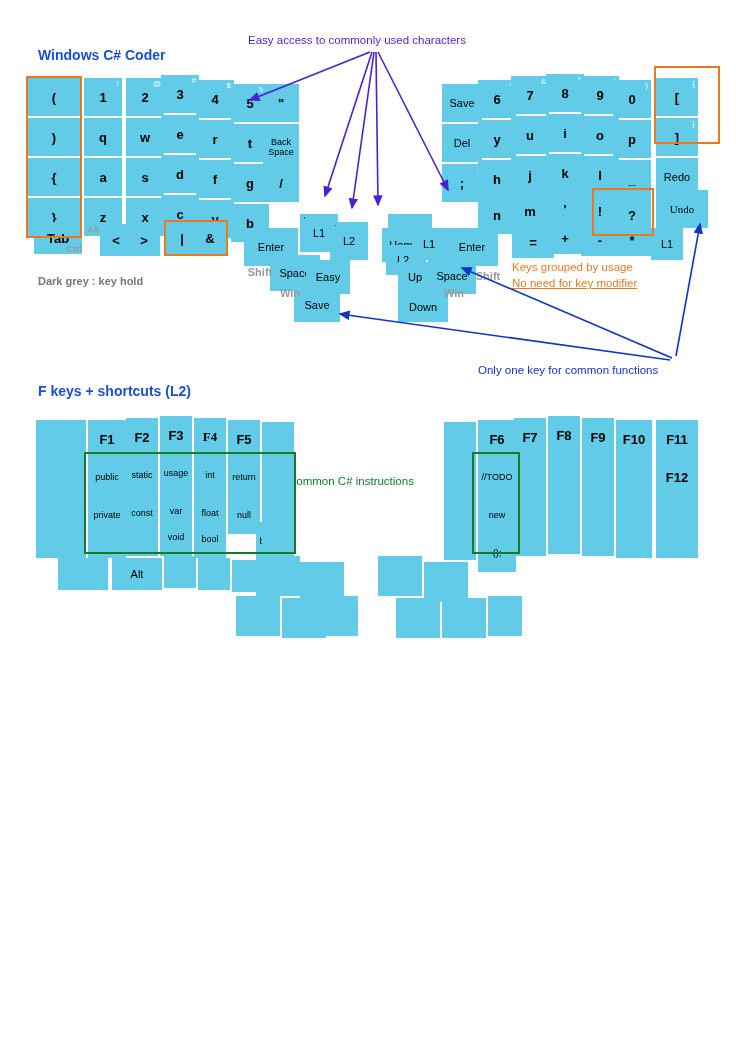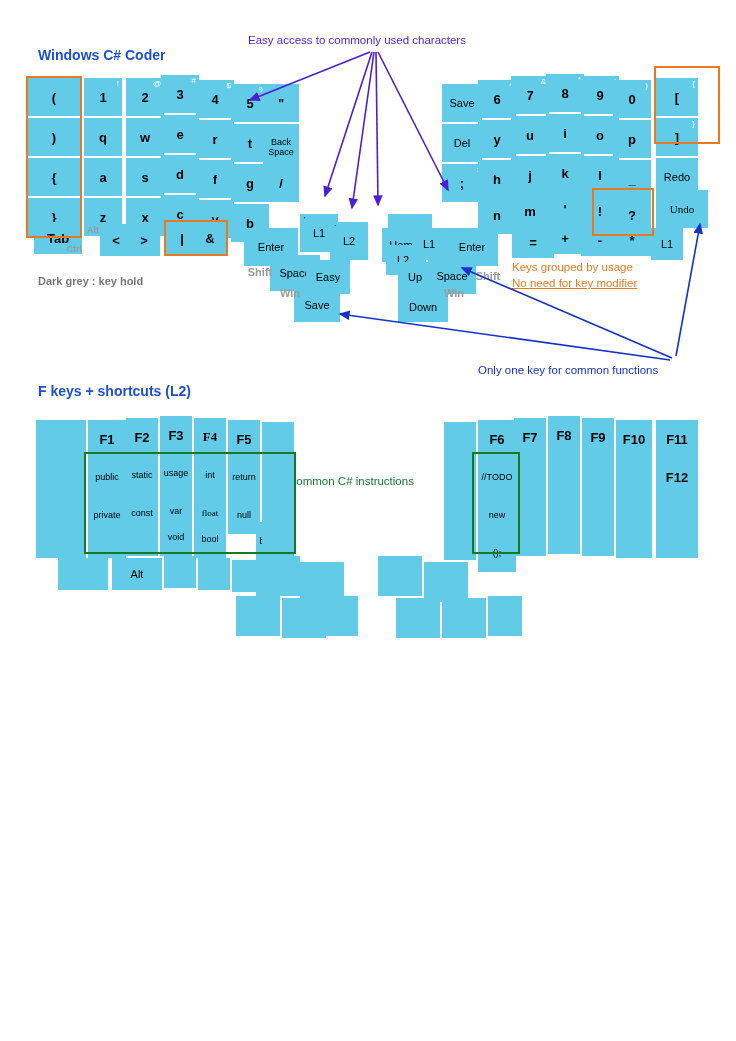--- a/index.html
+++ b/index.html
@@ -348,21 +348,21 @@
       <div class="key " style="left: 36px; top: 496px; width: 50px; height: 38px;"></div>
       <div class="key tiny" style="left: 88px; top: 496px; width: 38px; height: 38px;">
         <span class="ctr">private</span>
       </div>
       <div class="key tiny" style="left: 126px; top: 494px; width: 32px; height: 38px;">
         <span class="ctr">const</span>
       </div>
       <div class="key tiny" style="left: 160px; top: 492px; width: 32px; height: 38px;">
         <span class="ctr">var</span>
       </div>
-      <div class="key tiny" style="left: 194px; top: 494px; width: 32px; height: 38px; font-family: Liberation Serif, serif;">
+      <div class="key tiny" style="left: 194px; top: 494px; width: 32px; height: 38px;">
         <span class="ctr">float</span>
       </div>
       <div class="key tiny" style="left: 228px; top: 496px; width: 32px; height: 38px;">
         <span class="ctr">null</span>
       </div>
       <div class="key " style="left: 262px; top: 498px; width: 32px; height: 38px;"></div>
       <div class="key " style="left: 36px; top: 534px; width: 50px; height: 24px;"></div>
       <div class="key " style="left: 88px; top: 534px; width: 38px; height: 24px;"></div>
       <div class="key " style="left: 126px; top: 532px; width: 32px; height: 24px;"></div>
       <div class="key tiny" style="left: 160px; top: 518px; width: 32px; height: 38px;">

